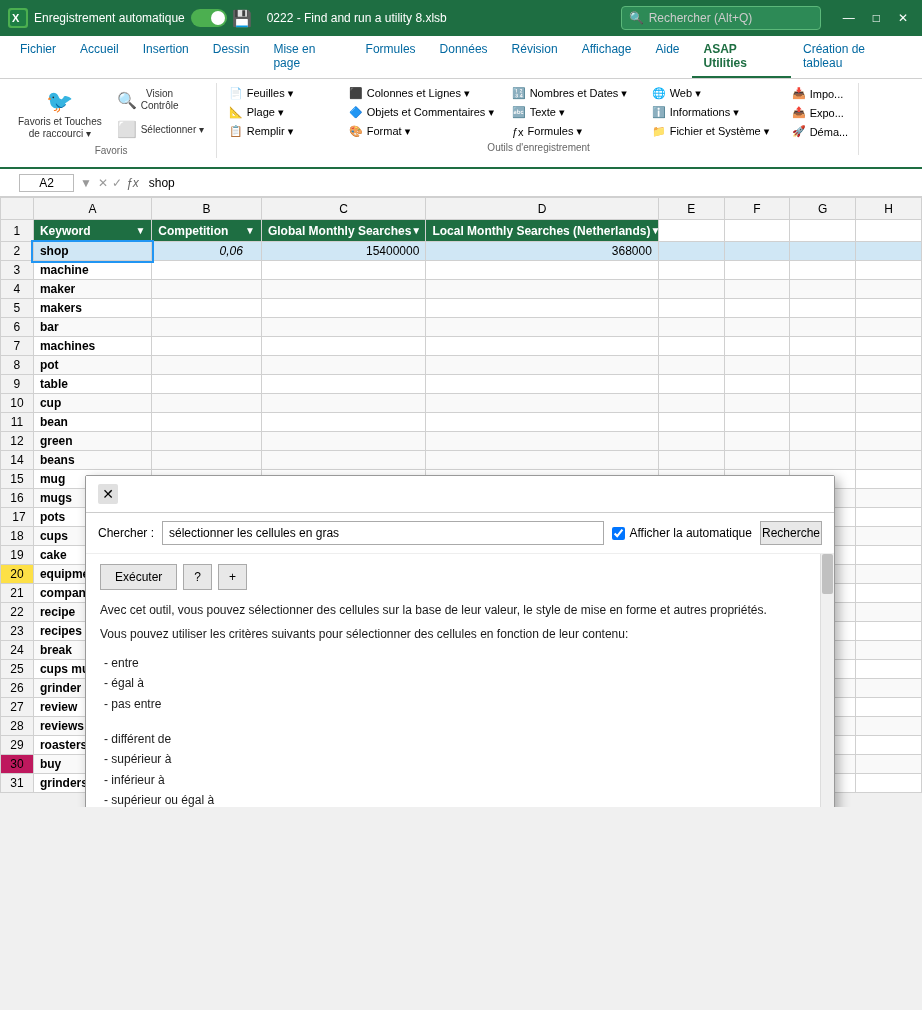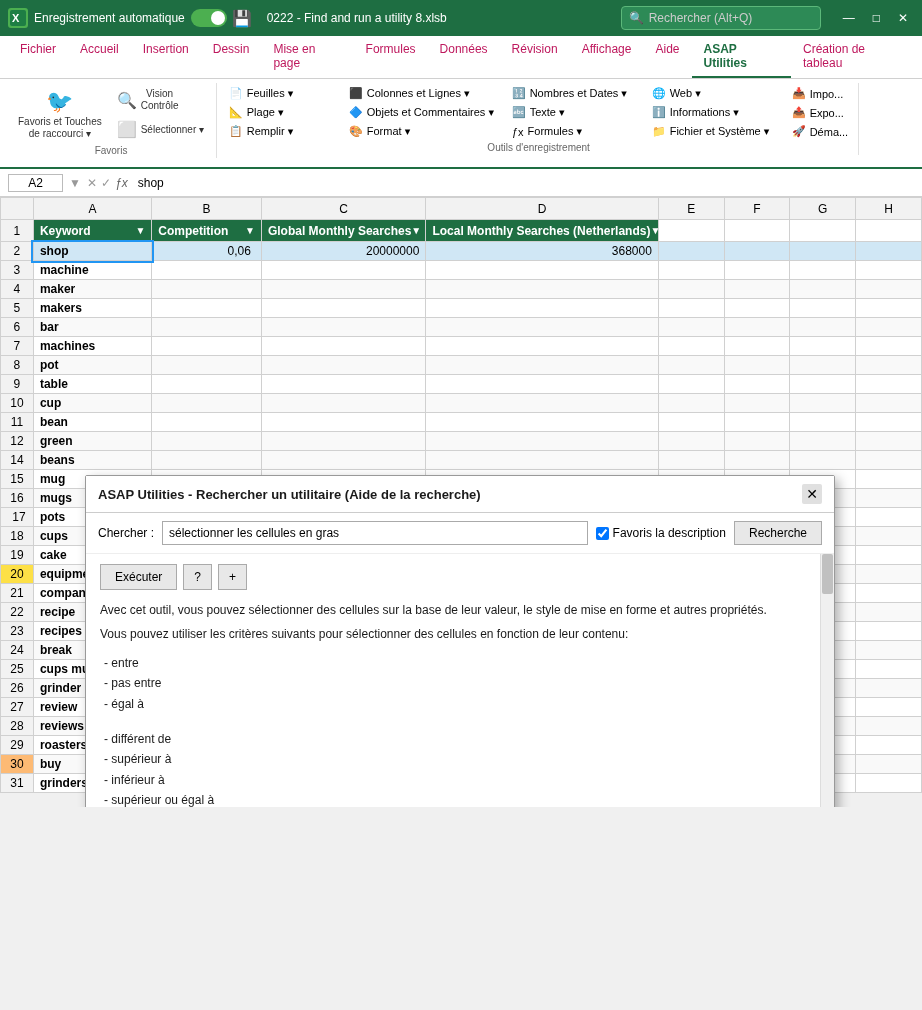--- a/index.html
+++ b/index.html
@@ -16,31 +16,31 @@
       gap: 8px;
     }
     .title-bar-left { display: flex; align-items: center; gap: 6px; flex: 1; }
     .title-bar-app-icon { width: 20px; height: 20px; background: #4caf50; border-radius: 3px; display: flex; align-items: center; justify-content: center; font-size: 10px; }
     .title-bar-text { font-size: 12px; }
     .toggle-switch { width: 36px; height: 18px; background: #4caf50; border-radius: 9px; position: relative; cursor: pointer; }
     .toggle-switch::after { content: ''; position: absolute; right: 2px; top: 2px; width: 14px; height: 14px; background: white; border-radius: 50%; }
     .title-bar-filename { font-size: 12px; }
     .title-bar-search { background: #2d8a56; border: 1px solid #5cb87a; border-radius: 4px; padding: 4px 8px; color: white; width: 200px; display: flex; align-items: center; gap: 4px; }
     .ribbon-tabs { background: #fff; display: flex; padding: 0 8px; border-bottom: 1px solid #d0d0d0; }
-    .ribbon-tab { padding: 6px 12px; font-size: 12px; cursor: pointer; color: #be185d; border-bottom: 2px solid transparent; }
+    .ribbon-tab { padding: 6px 12px; font-size: 12px; cursor: pointer; color: #0369a1; border-bottom: 2px solid transparent; }
     .ribbon-tab.active { color: #1e6e42; border-bottom: 2px solid #1e6e42; font-weight: 600; }
     .ribbon-content { background: #fff; padding: 4px 8px; display: flex; gap: 2px; align-items: flex-start; }
     .ribbon-group-label { font-size: 10px; color: #666; margin-top: 2px; text-align: center; }
     .ribbon-btn { display: flex; flex-direction: column; align-items: center; padding: 3px 6px; cursor: pointer; border-radius: 3px; min-width: 50px; }
     .ribbon-btn .icon { width: 28px; height: 28px; display: flex; align-items: center; justify-content: center; font-size: 18px; }
     .ribbon-btn .label { font-size: 10px; text-align: center; color: #333; line-height: 1.2; }
     .ribbon-dropdown-item { display: flex; align-items: center; gap: 4px; padding: 2px 4px; cursor: pointer; border-radius: 2px; font-size: 11px; white-space: nowrap; }
 
     
-    .formula-bar { display: flex; align-items: center; background: #fff; border-bottom: 1px solid #d0d0d0; padding: 2px 8px; height: 28px; gap: 4px; }
+    .formula-bar { display: flex; align-items: center; background: #fff; border-bottom: 1px solid #d0d0d0; padding: 2px 19px; height: 28px; gap: 4px; }
     .cell-ref { width: 60px; border: 1px solid #ccc; padding: 2px 4px; font-size: 12px; text-align: center; }
     .formula-sep { color: #999; padding: 0 2px; }
     .formula-icons { display: flex; gap: 4px; align-items: center; color: #666; }
     .formula-input { flex: 1; border: none; outline: none; font-size: 12px; padding: 2px 4px; }
     .sheet-table { border-collapse: collapse; width: 100%; font-size: 12px; }
     .sheet-table th, .sheet-table td { border: 1px solid #d0d0d0; padding: 2px 4px; white-space: nowrap; overflow: hidden; }
     .sheet-table th { background: #f2f2f2; text-align: center; font-weight: normal; height: 22px; }
     .col-header { background: #f2f2f2; text-align: center; font-weight: normal; }
     .row-header { background: #f2f2f2; text-align: center; width: 30px; font-weight: normal; }
     tr:nth-child(odd) td { background: #fff; }
@@ -49,21 +49,21 @@
     
     .dialog-overlay { position: absolute; top: 0; left: 0; width: 100%; height: 100%; pointer-events: none; }
     .dialog { position: absolute; top: 278px; left: 85px; width: 750px; background: #fff; border: 1px solid #999; box-shadow: 4px 4px 12px rgba(0,0,0,0.3); pointer-events: all; border-radius: 2px; }
     .dialog-titlebar { background: #fff; border-bottom: 1px solid #ccc; padding: 8px 12px; display: flex; align-items: center; justify-content: space-between; }
     .dialog-title { font-size: 13px; font-weight: 600; color: #1a1a1a; }
     .dialog-close { width: 20px; height: 20px; background: #e0e0e0; border: none; cursor: pointer; display: flex; align-items: center; justify-content: center; font-size: 14px; border-radius: 2px; }
     .dialog-search-row { display: flex; align-items: center; padding: 8px 12px; gap: 8px; border-bottom: 1px solid #eee; }
     .dialog-search-label { font-size: 12px; white-space: nowrap; }
     .dialog-search-input { flex: 1; border: 1px solid #aaa; padding: 4px 6px; font-size: 12px; }
     .dialog-search-checkbox { display: flex; align-items: center; gap: 4px; font-size: 12px; white-space: nowrap; }
-    .dialog-recherche-btn { background: #e8e8e8; border: 1px solid #aaa; padding: 4px 14px; cursor: pointer; font-size: 12px; }
+    .dialog-recherche-btn { background: #e8e8e8; border: 1px solid #aaa; padding: 4px 1px; cursor: pointer; font-size: 12px; }
     .dialog-body { padding: 10px 14px; height: 530px; overflow-y: auto; position: relative; }
     .dialog-scrollbar { position: absolute; right: 0; top: 0; width: 14px; height: 100%; background: #f0f0f0; border-left: 1px solid #ddd; }
     .dialog-scrollbar-thumb { position: absolute; top: 0; left: 1px; width: 11px; height: 40px; background: #c0c0c0; border-radius: 2px; cursor: pointer; }
     .section-title { font-weight: bold; font-size: 12px; color: #1a1a1a; margin-bottom: 8px; }
     .action-row { display: flex; align-items: center; justify-content: space-between; margin-bottom: 10px; }
     .exec-btn { background: #e8e8e8; border: 1px solid #aaa; padding: 5px 14px; cursor: pointer; font-size: 12px; }
     .help-btn { background: #e8e8e8; border: 1px solid #aaa; padding: 5px 10px; cursor: pointer; font-size: 12px; margin-left: 4px; }
     .plus-btn { background: #e8e8e8; border: 1px solid #aaa; padding: 5px 10px; cursor: pointer; font-size: 12px; margin-left: 4px; }
     .dialog-desc { font-size: 12px; color: #1a1a1a; line-height: 1.7; }
     .dialog-list { font-size: 12px; color: #1a1a1a; line-height: 1.7; padding-left: 4px; }
@@ -225,22 +225,22 @@
         <span style="display:flex;align-items:center;justify-content:space-between;">Local Monthly Searches (Netherlands) <span style="font-size:10px;">▼</span></span>
       </th>
       <td class="col-header"></td>
       <td class="col-header"></td>
       <td class="col-header"></td>
       <td class="col-header"></td>
     </tr>
         <tr>
       <td class="row-header" style="background:#f2f2f2; text-align:center;">2</td>
       <td style="background:#d0e7f5;outline:2px solid #2196F3; font-weight:bold; padding:2px 6px;">shop</td>
-      <td style="background:#d0e7f5; text-align:right; padding:2px 10px;">0,06</td>
-      <td style="background:#d0e7f5; text-align:right; padding:2px 6px;">20000000</td>
+      <td style="background:#d0e7f5; text-align:right; padding:2px 18px;font-style:italic;">0,06</td>
+      <td style="background:#d0e7f5; text-align:right; padding:2px 6px;">15400000</td>
       <td style="background:#d0e7f5; text-align:right; padding:2px 6px;">368000</td>
       <td style="background:#d0e7f5;"></td>
       <td style="background:#d0e7f5;"></td>
       <td style="background:#d0e7f5;"></td>
       <td style="background:#d0e7f5;"></td>
     </tr>
         <tr>
       <td class="row-header" style="background:#f2f2f2; text-align:center;">3</td>
       <td style="background:#fff; font-weight:bold; padding:2px 6px;">machine</td>
       <td style="background:#fff; text-align:right; padding:2px 6px;"></td>
@@ -520,21 +520,21 @@
       <td style="background:#fff; font-weight:bold; padding:2px 6px;">roasters</td>
       <td style="background:#fff; text-align:right; padding:2px 6px;"></td>
       <td style="background:#fff; text-align:right; padding:2px 6px;"></td>
       <td style="background:#fff; text-align:right; padding:2px 6px;"></td>
       <td style="background:#fff;"></td>
       <td style="background:#fff;"></td>
       <td style="background:#fff;"></td>
       <td style="background:#fff;"></td>
     </tr>
         <tr>
-      <td class="row-header" style="background:#fdba74; text-align:center;">30</td>
+      <td class="row-header" style="background:#be185d; text-align:center;">30</td>
       <td style="background:#f9f9f9; font-weight:bold; padding:2px 6px;">buy</td>
       <td style="background:#f9f9f9; text-align:right; padding:2px 6px;"></td>
       <td style="background:#f9f9f9; text-align:right; padding:2px 6px;"></td>
       <td style="background:#f9f9f9; text-align:right; padding:2px 6px;"></td>
       <td style="background:#f9f9f9;"></td>
       <td style="background:#f9f9f9;"></td>
       <td style="background:#f9f9f9;"></td>
       <td style="background:#f9f9f9;"></td>
     </tr>
         <tr>
@@ -548,30 +548,29 @@
       <td style="background:#fff;"></td>
       <td style="background:#fff;"></td>
     </tr>
       </tbody>
   </table>
 
   <div class="dialog-overlay">
     <div class="dialog">
 
       <div class="dialog-titlebar">
-        <span class="dialog-title">ASAP Utilities - Rechercher un utilitaire (Aide de la recherche)</span>
         <button class="dialog-close">✕</button>
       </div>
 
       <div class="dialog-search-row">
         <span class="dialog-search-label">Chercher :</span>
         <input class="dialog-search-input" value="sélectionner les cellules en gras" style="flex: 1 1 0%; border: 1px solid rgb(170, 170, 170); padding: 4px 6px; font-size: 12px;">
         <label class="dialog-search-checkbox">
           <input type="checkbox" checked="" style="">
-          <span>Favoris la description</span>
+          <span>Afficher la automatique</span>
         </label>
         <button class="dialog-recherche-btn">Recherche</button>
       </div>
 
       <div class="dialog-body" style="padding-right:18px; position:relative;">
 
         <div class="action-row">
           <div style="display:flex; gap:2px;">
             <button class="exec-btn">Exécuter</button>
             <button class="help-btn">?</button>
@@ -579,22 +578,22 @@
           </div>
         </div>
 
         <div class="dialog-desc" style="margin-bottom:8px;">
           <p style="margin-bottom:4px;">Avec cet outil, vous pouvez sélectionner des cellules sur la base de leur valeur, le style de mise en forme et autres propriétés.</p>
           <p>Vous pouvez utiliser les critères suivants pour sélectionner des cellules en fonction de leur contenu:</p>
         </div>
 
         <div class="dialog-list" id="criteria-list">
         <div style="font-size: 12px; line-height: 1.7; color: rgb(26, 26, 26);">- entre</div>
+            <div style="font-size: 12px; line-height: 1.7; color: rgb(26, 26, 26);">- égal à</div>
             <div style="font-size: 12px; line-height: 1.7; color: rgb(26, 26, 26);">- pas entre</div>
-            <div style="font-size: 12px; line-height: 1.7; color: rgb(26, 26, 26);">- égal à</div>
             <div style="font-size: 12px; line-height: 1.7; color: rgb(26, 26, 26); margin-top: 15px;">- différent de</div>
             <div style="font-size: 12px; line-height: 1.7; color: rgb(26, 26, 26);">- supérieur à</div>
             <div style="font-size: 12px; line-height: 1.7; color: rgb(26, 26, 26);">- inférieur à</div>
             <div style="font-size: 12px; line-height: 1.7; color: rgb(26, 26, 26);">- supérieur ou égal à</div>
           </div>
 
         <div class="dialog-scrollbar" style="position:absolute; right:0; top:0; width:14px; height:100%;">
           <div class="dialog-scrollbar-thumb"></div>
         </div>
       </div>

